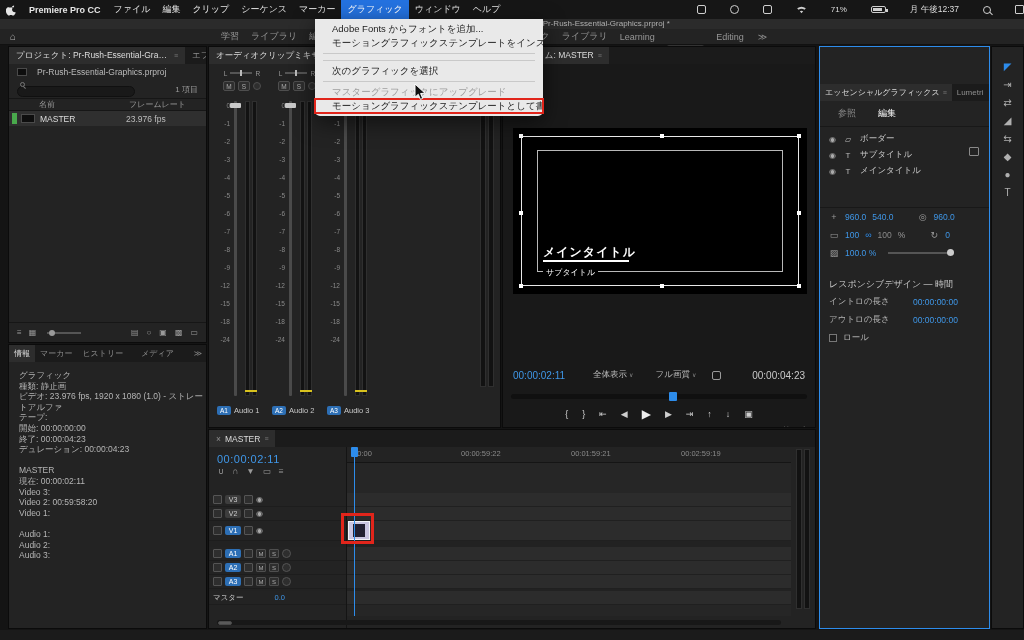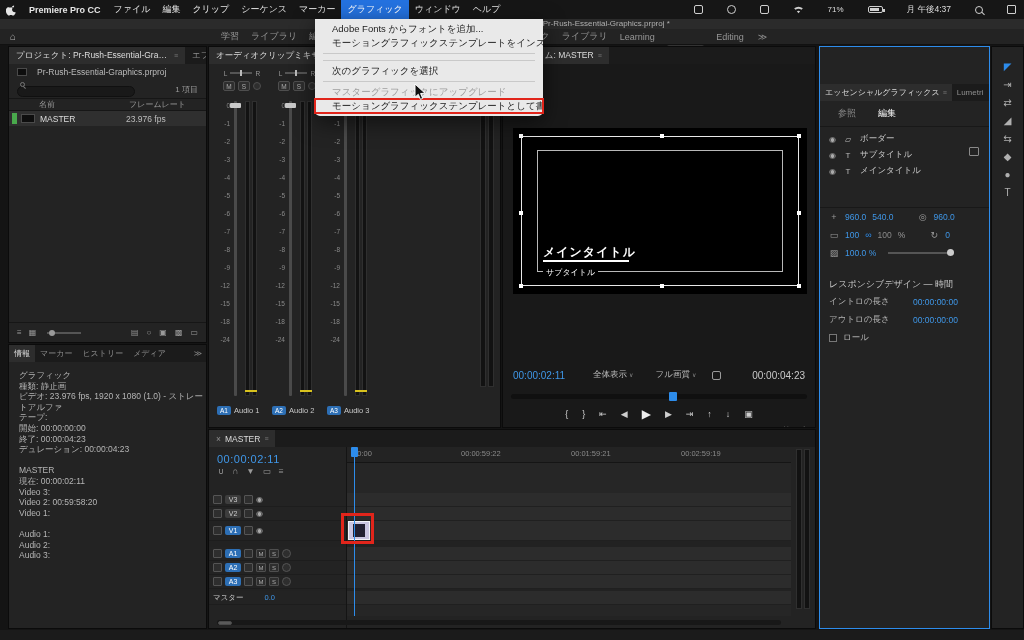--- a/index.html
+++ b/index.html
@@ -2,21 +2,21 @@
 <html><head>
 <meta charset="utf-8">
 <style>
 *{margin:0;padding:0;box-sizing:border-box;font-family:"Liberation Sans","DejaVu Sans",sans-serif;}
 html,body{width:1024px;height:640px;background:#141414;overflow:hidden;position:relative;color:#ccc;}
 
 #menubar{position:absolute;left:0;top:0;width:1024px;height:19px;background:#161616;display:flex;align-items:center;font-size:9px;color:#e6e6e6;z-index:6;}
 .mb-item{padding:0 6px;height:33px;display:flex;align-items:center;white-space:nowrap;}
 .mb-item.hl{background:#2472e0;color:#fff;}
 .mb-app{font-weight:bold;padding:0 7px;white-space:nowrap;}
-.mb-right{margin-left:auto;display:flex;align-items:center;gap:24px;padding-right:8px;color:#ddd;}
+.mb-right{margin-left:auto;display:flex;align-items:center;gap:24px;color:#ddd;}
 .sicon{width:9px;height:9px;border:1px solid #cfcfcf;border-radius:2px;}
 .sicon.round{border-radius:50%;}
 .batt{width:15px;height:7px;border:1px solid #cfcfcf;border-radius:2px;position:relative;}
 .batt::before{content:"";position:absolute;left:1px;top:1px;bottom:1px;width:9px;background:#cfcfcf;}
 .batt::after{content:"";position:absolute;right:-3px;top:2px;width:2px;height:3px;background:#cfcfcf;}
 .mag{width:8px;height:8px;border:1.3px solid #cfcfcf;border-radius:50%;position:relative;}
 .mag::after{content:"";position:absolute;right:-3px;bottom:-2px;width:4px;height:1.3px;background:#cfcfcf;transform:rotate(45deg);}
 
 #titlebar{position:absolute;left:0;top:19px;width:1024px;height:10px;background:#2b2b2b;text-align:center;font-size:8px;color:#b0b0b0;line-height:10px;overflow:hidden;white-space:nowrap;}
 #tabsbar{position:absolute;left:0;top:29px;width:1024px;height:16px;background:#232323;border-bottom:1px solid #111;display:flex;align-items:center;font-size:9px;color:#969696;}
@@ -160,21 +160,21 @@
     </span>
   <span class="mb-right">
     <span class="sicon"></span>
     <span class="sicon round"></span>
     <span class="sicon"></span>
     <svg width="11" height="8" viewBox="0 0 16 12">
         <path d="M8 11 L10.5 8 A5 5 0 0 0 5.5 8 Z M3.5 5.7 A8 8 0 0 1 12.5 5.7 L14.5 3.5 A11 11 0 0 0 1.5 3.5 Z" fill="#cfcfcf"></path>
       </svg>
     <span style="font-size:8px;">71%</span>
     <span class="batt"></span>
-    <span style="font-size:8.5px;">月 午後4:37</span>
+    <span style="font-size:8.5px;">月 午後12:37</span>
     <span class="mag"></span>
     <span class="sicon" style="border-radius:1px;"></span>
   </span>
 </div>
 
 <div id="titlebar">/ユーザ/mikiomoto/…/Tutorial/Ru-Essential-Graphics/Pr-Rush-Essential-Graphics.prproj *</div>
 <div id="tabsbar">
   <span style="margin-left:10px;color:#b5b5b5;font-size:10px;">⌂</span>
   <span id="ws-tabs">
 
@@ -262,21 +262,21 @@
         </span>
 
         <span class="ptab" style="padding:0 5px;gap:3px;">
           <span>マーカー</span>
         </span>
 
         <span class="ptab" style="padding:0 5px;gap:3px;">
           <span>ヒストリー</span>
         </span>
 
-        <span class="ptab" style="padding:0 5px;gap:3px;">
+        <span class="ptab" style="padding:0 5px;gap:3px;margin-left:8px;">
           <span>メディア</span>
         </span>
       </span>
     <span style="margin-left:auto;display:flex;align-items:center;padding-right:4px;color:#8a8a8a;">≫</span>
   </div>
   <div id="info-lines">グラフィック
 種類: 静止画
 ビデオ: 23.976 fps, 1920 x 1080 (1.0) - ストレートアルファ
 テープ:
 開始: 00:00:00:00
@@ -560,21 +560,21 @@
           <span class="trk-label blue">A3</span>
           <span class="mini"></span>
           <span class="msbox">M</span>
           <span class="msbox">S</span>
           <span class="mini round"></span>
         </div>
       </div>
     <div class="spacer2"></div>
     <div class="trk-row">
       <span style="color:#c5c5c5;font-size:7.5px;">マスター</span>
-      <span class="bval" style="margin-left:18px;font-size:7.5px;">0.0</span>
+      <span class="bval" style="margin-left:28px;font-size:7.5px;">0.0</span>
     </div>
   </div>
 
   <div id="tl-lanes">
     <div id="tl-ruler" style="padding-left:4px;">
 
     <span class="rl">:00:00</span>
         <span class="rl">00:00:59:22</span>
         <span class="rl">00:01:59:21</span>
         <span class="rl">00:02:59:19</span>

